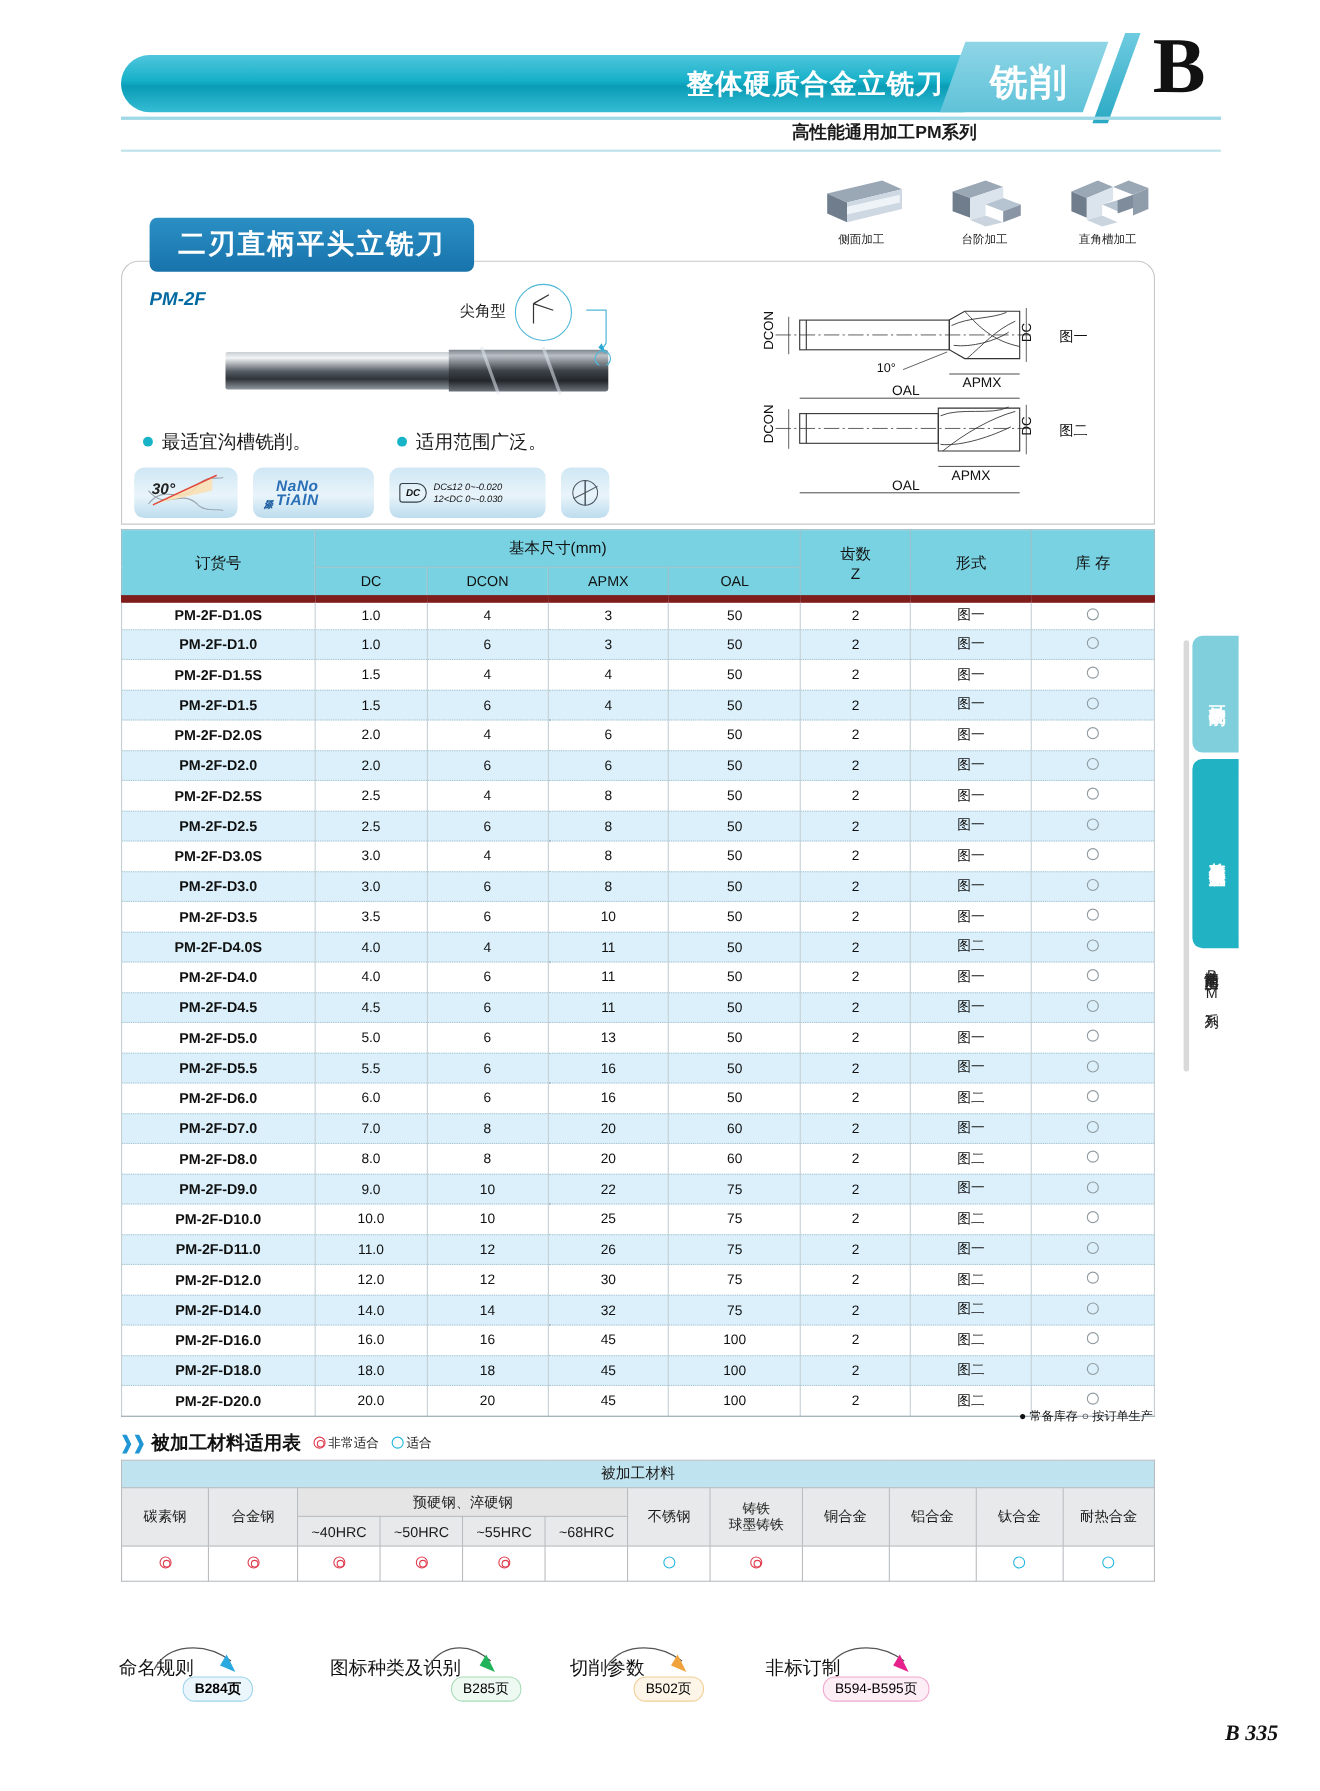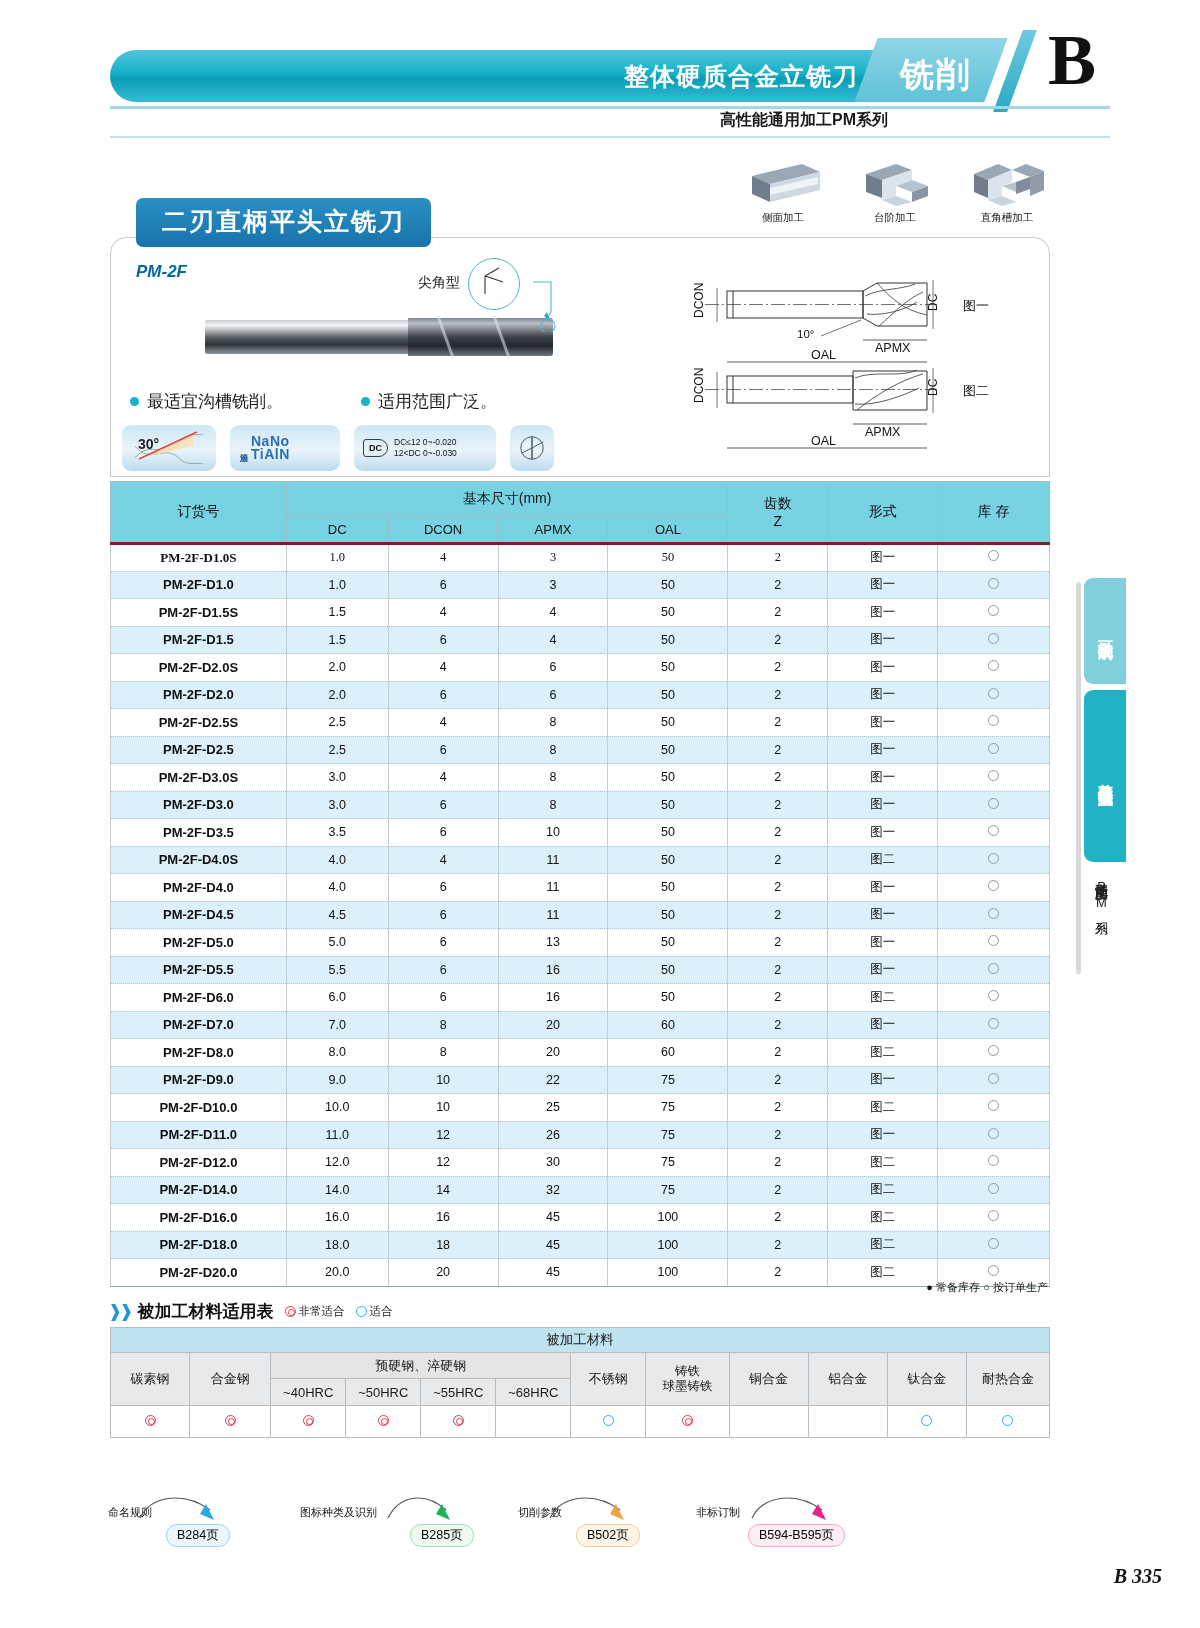--- a/index.html
+++ b/index.html
@@ -122,21 +122,21 @@
   
   .bullets { position: absolute; left: 130px; top: 390px; display: flex; gap: 78px; text-align: right; }
   .bullet { display: flex; align-items: center; gap: 8px; font-size: 17px; color: #1a1a1a; }
   .bullet .dot { width: 9px; height: 9px; border-radius: 50%; background: #17b3c6; }
 
   
   .badges { position: absolute; left: 122px; top: 425px; display: flex; gap: 14px; align-items: flex-start; }
   .badge {
     background: linear-gradient(to bottom, #cfe7f4, #e9f4fa 55%, #bcdcee);
     border-radius: 9px; height: 46px; display: flex; align-items: center;
-    padding: 0 9px; position: relative;
+    padding: 0 9px; position: relative; font-style: italic;
   }
   .badge.b1 { width: 94px; }
   .badge.b2 { width: 110px; gap: 4px; }
   .badge.b3 { width: 142px; gap: 6px; }
   .badge.b4 { width: 44px; justify-content: center; }
   .badge-ang { font-size: 14px; font-weight: bold; color: #222; position: absolute; left: 16px; top: 11px; }
   .coat-lbl { font-size: 8px; color: #1b5c9e; writing-mode: vertical-rl; line-height: 1; font-weight: bold; }
   .nano {
     font-size: 14px; font-weight: bold; color: #2a6fb5;
     line-height: 13px; letter-spacing: .5px;
@@ -163,21 +163,21 @@
   .spec-table th.h-main { font-size: 14px; height: 34px; }
   .spec-table th.h-sub { font-size: 13px; height: 28px; }
   .spec-table td {
     border-left: 1px solid #c4cfd4; border-right: 1px solid #c4cfd4;
     border-bottom: 1px dotted #a9c4cf;
     text-align: center; height: 27.5px; color: #101010;
   }
   .spec-table td.code { font-weight: bold; font-size: 13px; }
   .spec-table tr.alt td { background: #dbf0fa; }
   .spec-table tr:last-child td { border-bottom: 1px solid #8fa4ab; }
-  .spec-table tr.first-row td { border-top: 3px solid #7f1d1d; font-family: Liberation Serif, serif; }
+  .spec-table tr.first-row td { border-top: 7px solid #7f1d1d; }
   .ring {
     display: inline-block; width: 11px; height: 11px;
     border: 1.2px solid #8e9aa0; border-radius: 50%;
   }
 
   .stock-note {
     position: absolute; right: 152px; top: 1280px;
     font-size: 12px; color: #111;
   }
   .stock-note .f { font-size: 11px; }
@@ -209,21 +209,21 @@
   }
   .mat-table th.top { background: #bfe4f0; height: 25px; font-size: 13.5px; }
   .mat-table th.sub { background: #e8e9ea; height: 27px; }
   .mat-table th.grp { background: #e5e5e5; height: 26px; }
   .mat-table th.two-line { line-height: 15px; font-size: 12.5px; }
   .mat-table td.mark { height: 32px; background: #ffffff; }
 
   
   .foot { position: absolute; left: 108px; top: 1488px; width: 820px; height: 60px; }
   .flink { position: absolute; }
-  .flink .lbl { font-size: 11px; color: #111; position: absolute; top: 17px; left: 0; white-space: nowrap; font-family: Liberation Mono, monospace; }
+  .flink .lbl { font-size: 17px; color: #111; position: absolute; top: 17px; left: 0; white-space: nowrap; font-family: Liberation Mono, monospace; }
   .flink .chip {
     position: absolute; top: 36px; left: 58px;
     border-radius: 11px; font-size: 12.5px; padding: 2px 10px; white-space: nowrap;
   }
   .flink svg { position: absolute; left: 26px; top: 0; }
 
   .page-num {
     position: absolute; right: 38px; bottom: 40px;
     font-family: "Liberation Serif", "DejaVu Serif", serif;
     font-size: 20px; font-style: italic; font-weight: bold; color: #111;
@@ -767,21 +767,21 @@
     </tbody>
 </table>
 
 <div class="foot">
   <div class="flink" style="left:0">
     <span class="lbl">命名规则</span>
     <svg width="110" height="46">
       <path d="M6,30 C18,6 52,4 76,22" stroke="#555" stroke-width="1.2" fill="none"></path>
       <polygon points="72,16 80,32 66,26" fill="#29a9e0"></polygon>
     </svg>
-    <span class="chip" style="background:#eaf6fc;border:1px solid #9ed3ea;">B284页</span>
+    <span class="chip" style="background:#eaf6fc;border:1px solid #9ed3ea;font-weight:bold;">B284页</span>
   </div>
   <div class="flink" style="left:192px">
     <span class="lbl">图标种类及识别</span>
     <svg width="130" height="46" style="left:82px">
       <path d="M6,30 C18,6 44,4 64,22" stroke="#555" stroke-width="1.2" fill="none"></path>
       <polygon points="60,16 68,32 54,26" fill="#21b35a"></polygon>
     </svg>
     <span class="chip" style="left:110px;background:#eef9f1;border:1px solid #a7dcb8;">B285页</span>
   </div>
   <div class="flink" style="left:410px">

